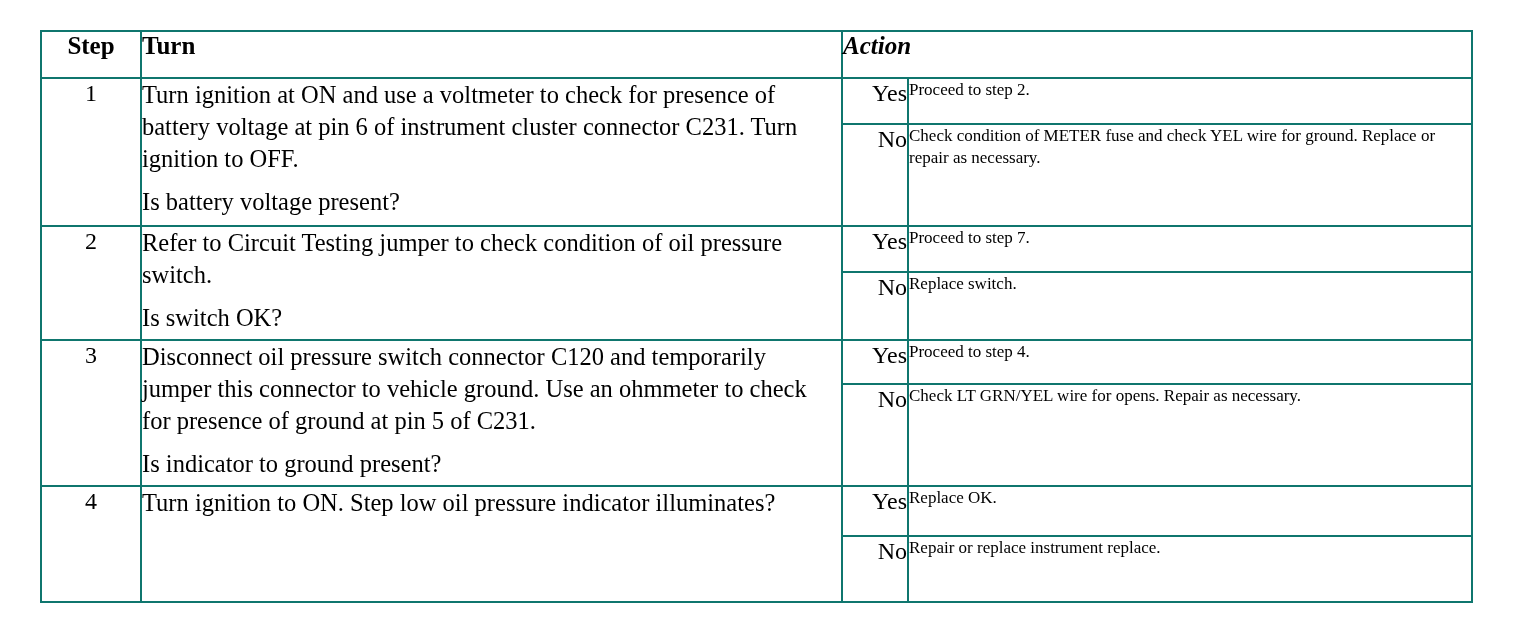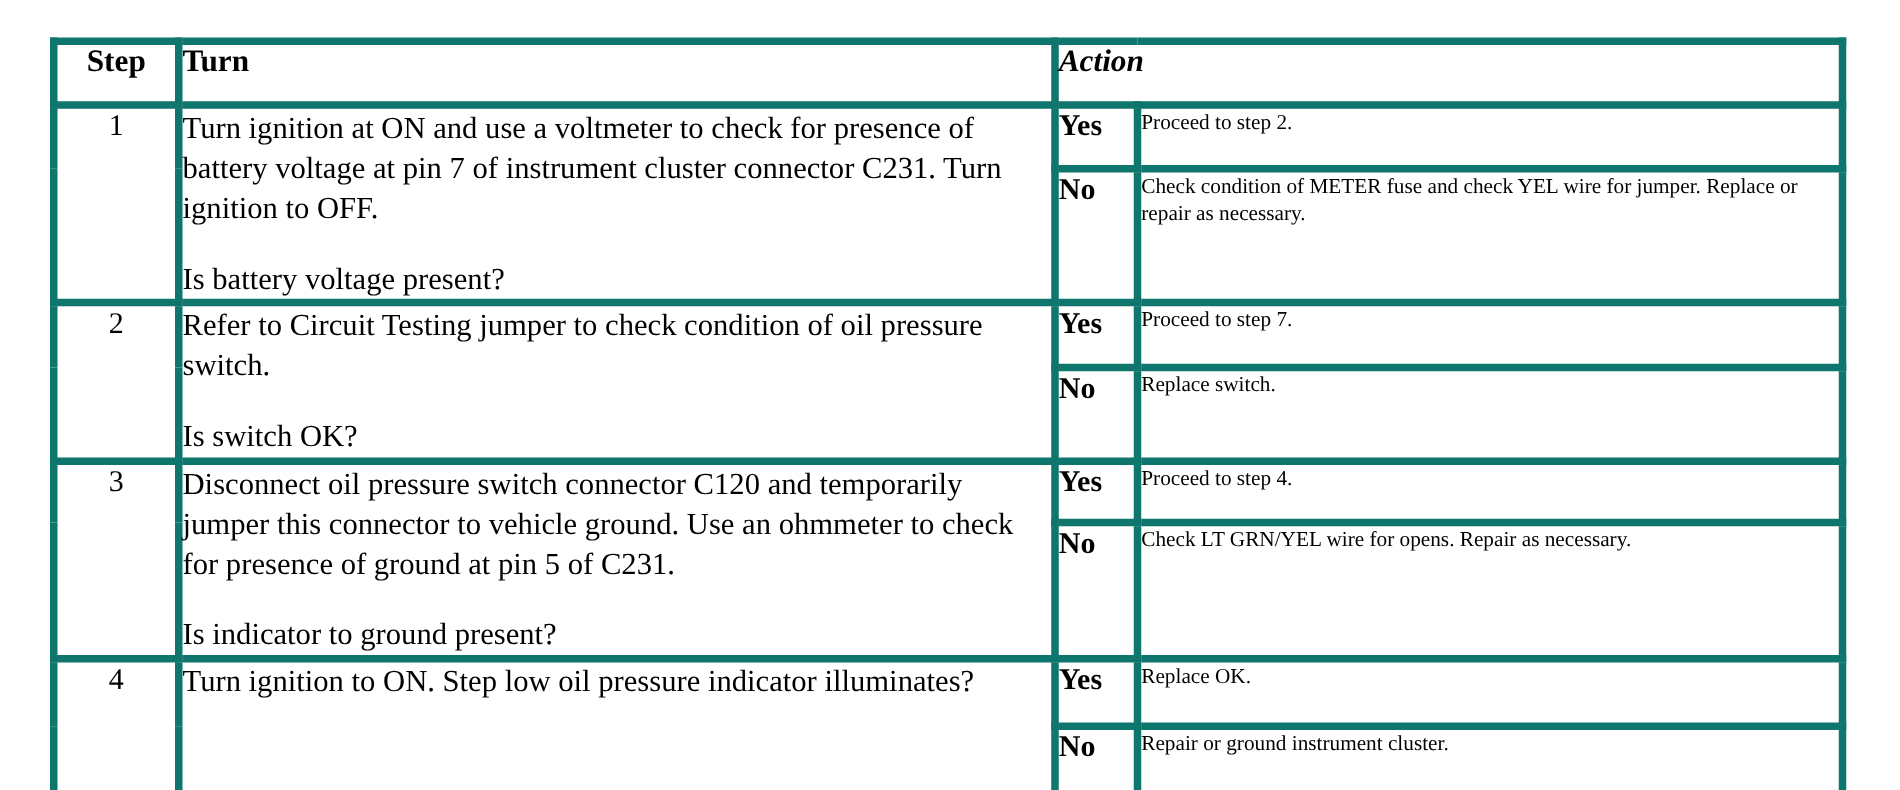--- a/index.html
+++ b/index.html
@@ -23,21 +23,21 @@
   }
 
   table.diag {
     border-collapse: collapse;
     table-layout: fixed;
     width: 1431px;
     background: #ffffff;
   }
 
   table.diag td, table.diag th {
-    border: 6px solid #0f766e;
+    border: 2px solid #0f766e;
     vertical-align: top;
     padding: 0;
     background: #ffffff;
   }
 
   
   col.c-step   { width: 100px; }
   col.c-check  { width: 701px; }
   col.c-ans    { width: 66px; }
   col.c-action { width: 564px; }
@@ -71,30 +71,29 @@
     padding-top: 9px;
   }
 
   
   .check-cell {
     padding: 7px 10px 10px 14px;
     font-size: 24.5px;
     line-height: 1.30;
   }
   .check-cell .para-q {
-    margin-top: 25px;
+    margin-top: 11px;
   }
 
   
   .ans-cell {
-    text-align: left;
+    text-align: right;
     font-size: 24px;
     line-height: 1.2;
     padding-top: 7px;
-    font-weight: bold;
   }
 
   
   .action-cell {
     padding: 7px 12px 8px 18px;
     font-size: 17px;
     line-height: 1.30;
   }
 
   
@@ -122,29 +121,29 @@
 
       <tr>
         <td class="hdr-cell hdr-step" rowspan="1">Step</td>
         <td class="hdr-cell hdr-check">Turn</td>
         <td class="hdr-cell hdr-action" colspan="2">Action</td>
       </tr>
 
       <tr>
         <td class="step-num" rowspan="2">1</td>
         <td class="check-cell" rowspan="2">
-          <div>Turn ignition at ON and use a voltmeter to check for presence of battery voltage at pin 7 of instrument cluster connector C231.  Turn ignition to OFF.</div>
+          <div>Turn ignition at ON and use a voltmeter to check for presence of battery voltage at pin 6 of instrument cluster connector C231.  Turn ignition to OFF.</div>
           <div class="para-q">Is battery voltage present?</div>
         </td>
         <td class="ans-cell h-yes-1">Yes</td>
         <td class="action-cell h-yes-1">Proceed to step 2.</td>
       </tr>
       <tr>
         <td class="ans-cell h-no-1">No</td>
-        <td class="action-cell h-no-1">Check condition of METER fuse and check YEL wire for jumper.  Replace or repair as necessary.</td>
+        <td class="action-cell h-no-1">Check condition of METER fuse and check YEL wire for ground.  Replace or repair as necessary.</td>
       </tr>
 
       <tr>
         <td class="step-num" rowspan="2">2</td>
         <td class="check-cell" rowspan="2">
           <div>Refer to Circuit Testing jumper to check condition of oil pressure switch.</div>
           <div class="para-q">Is switch OK?</div>
         </td>
         <td class="ans-cell h-yes-2">Yes</td>
         <td class="action-cell h-yes-2">Proceed to step 7.</td>
@@ -171,18 +170,18 @@
       <tr>
         <td class="step-num" rowspan="2">4</td>
         <td class="check-cell" rowspan="2">
           <div>Turn ignition to ON. Step low oil pressure indicator illuminates?</div>
         </td>
         <td class="ans-cell h-yes-4">Yes</td>
         <td class="action-cell h-yes-4">Replace OK.</td>
       </tr>
       <tr>
         <td class="ans-cell h-no-4">No</td>
-        <td class="action-cell h-no-4">Repair or ground instrument cluster.</td>
+        <td class="action-cell h-no-4">Repair or replace instrument replace.</td>
       </tr>
 
     </tbody>
   </table>
 </div>
 
 </body></html>

